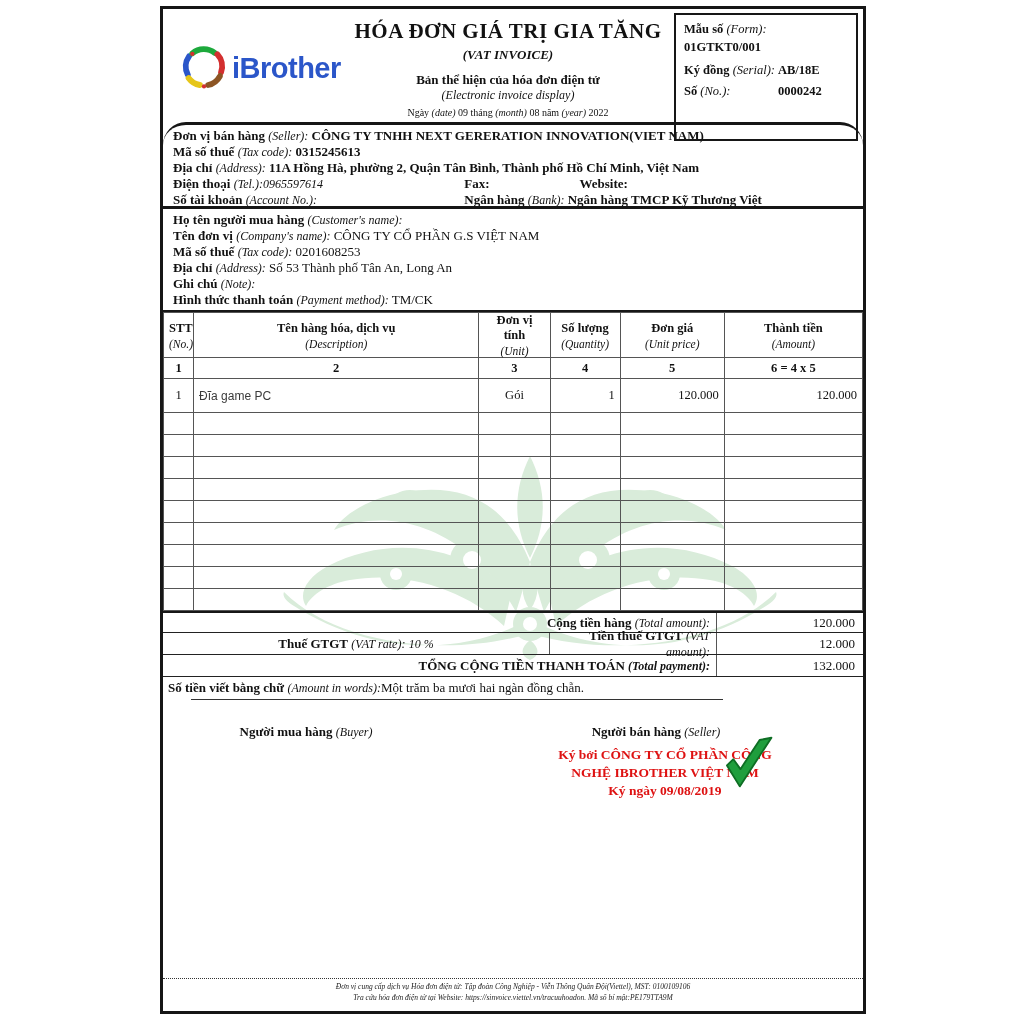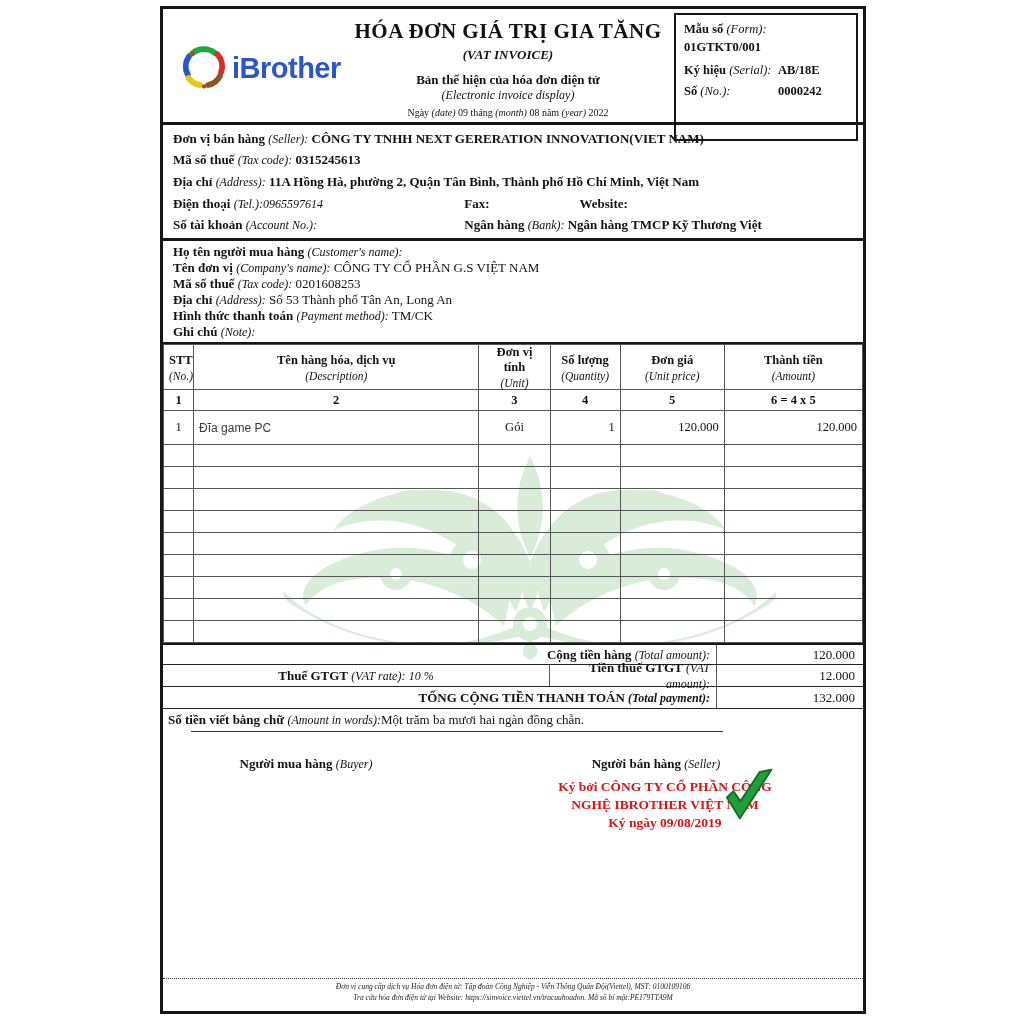--- a/index.html
+++ b/index.html
@@ -23,21 +23,21 @@
             box-sizing:border-box;padding:4px 8px;font-size:12.5px;}
   .meta-row{display:flex;margin-top:3px;}
   .meta-lab{width:94px;flex:none;}
   .b{font-weight:bold;}
   .i{font-style:italic;}
   .meta-val{font-weight:bold;}
 
   
   .sec{border-top:3px solid #161616;box-sizing:border-box;padding:3px 10px 2px 10px;flex:none;
        display:flex;flex-direction:column;justify-content:space-around;font-size:13px;}
-  .sec-seller{height:116px;}
+  .sec-seller{height:84px;border-radius:23px;}
   .sec-buyer{height:104px;}
   .lrow{white-space:nowrap;}
   .lab{font-weight:bold;}
   .en{font-style:italic;font-size:12px;}
   .val-b{font-weight:bold;}
   .cell-a{display:inline-block;width:288px;}
   .cell-b{display:inline-block;width:112px;}
 
   
   .items{flex:none;border-top:2px solid #161616;box-sizing:border-box;}
@@ -143,21 +143,21 @@
 
       <div class="meta-box">
         <div class="meta-row">
           <span><span class="b">Mẫu số</span>
           <span class="i">(Form):</span></span>
         </div>
         <div class="meta-row">
           <span class="meta-val">01GTKT0/001</span>
         </div>
         <div class="meta-row" style="margin-top:8px;">
-          <span class="meta-lab"><span class="b">Ký hiệu</span>
+          <span class="meta-lab"><span class="b">Ký đồng</span>
           <span class="i">(Serial):</span></span>
           <span class="meta-val">AB/18E</span>
         </div>
         <div class="meta-row" style="margin-top:6px;">
           <span class="meta-lab"><span class="b">Số</span>
           <span class="i">(No.):</span></span>
           <span class="meta-val">0000242</span>
         </div>
       </div>
     </div>
@@ -208,28 +208,28 @@
         <span class="lab">Mã số thuế</span>
         <span class="en">(Tax code):</span>
         <span>0201608253</span>
       </div>
       <div class="lrow">
         <span class="lab">Địa chỉ</span>
         <span class="en">(Address):</span>
         <span>Số 53 Thành phố Tân An, Long An</span>
       </div>
       <div class="lrow">
+        <span class="lab">Ghi chú</span>
+        <span class="en">(Note):</span>
+        <span></span>
+      </div>
+      <div class="lrow">
         <span class="lab">Hình thức thanh toán</span>
         <span class="en">(Payment method):</span>
         <span>TM/CK</span>
-      </div>
-      <div class="lrow">
-        <span class="lab">Ghi chú</span>
-        <span class="en">(Note):</span>
-        <span></span>
       </div>
     </div>
 
     <div class="items">
       <table>
         <colgroup>
           <col style="width:30px">
             <col style="width:285px">
             <col style="width:71px">
           <col style="width:70px">

